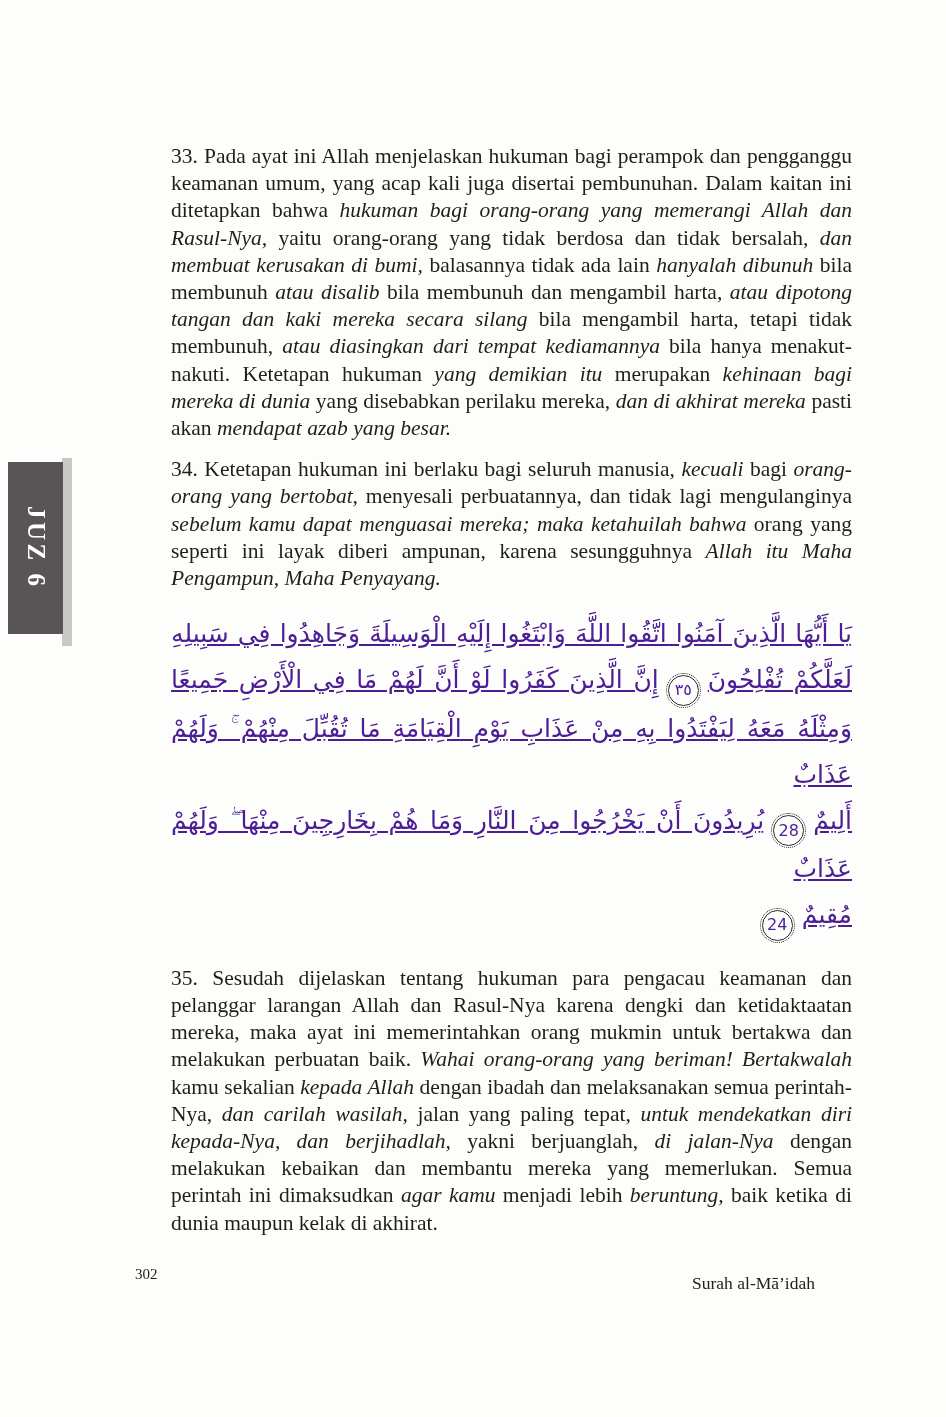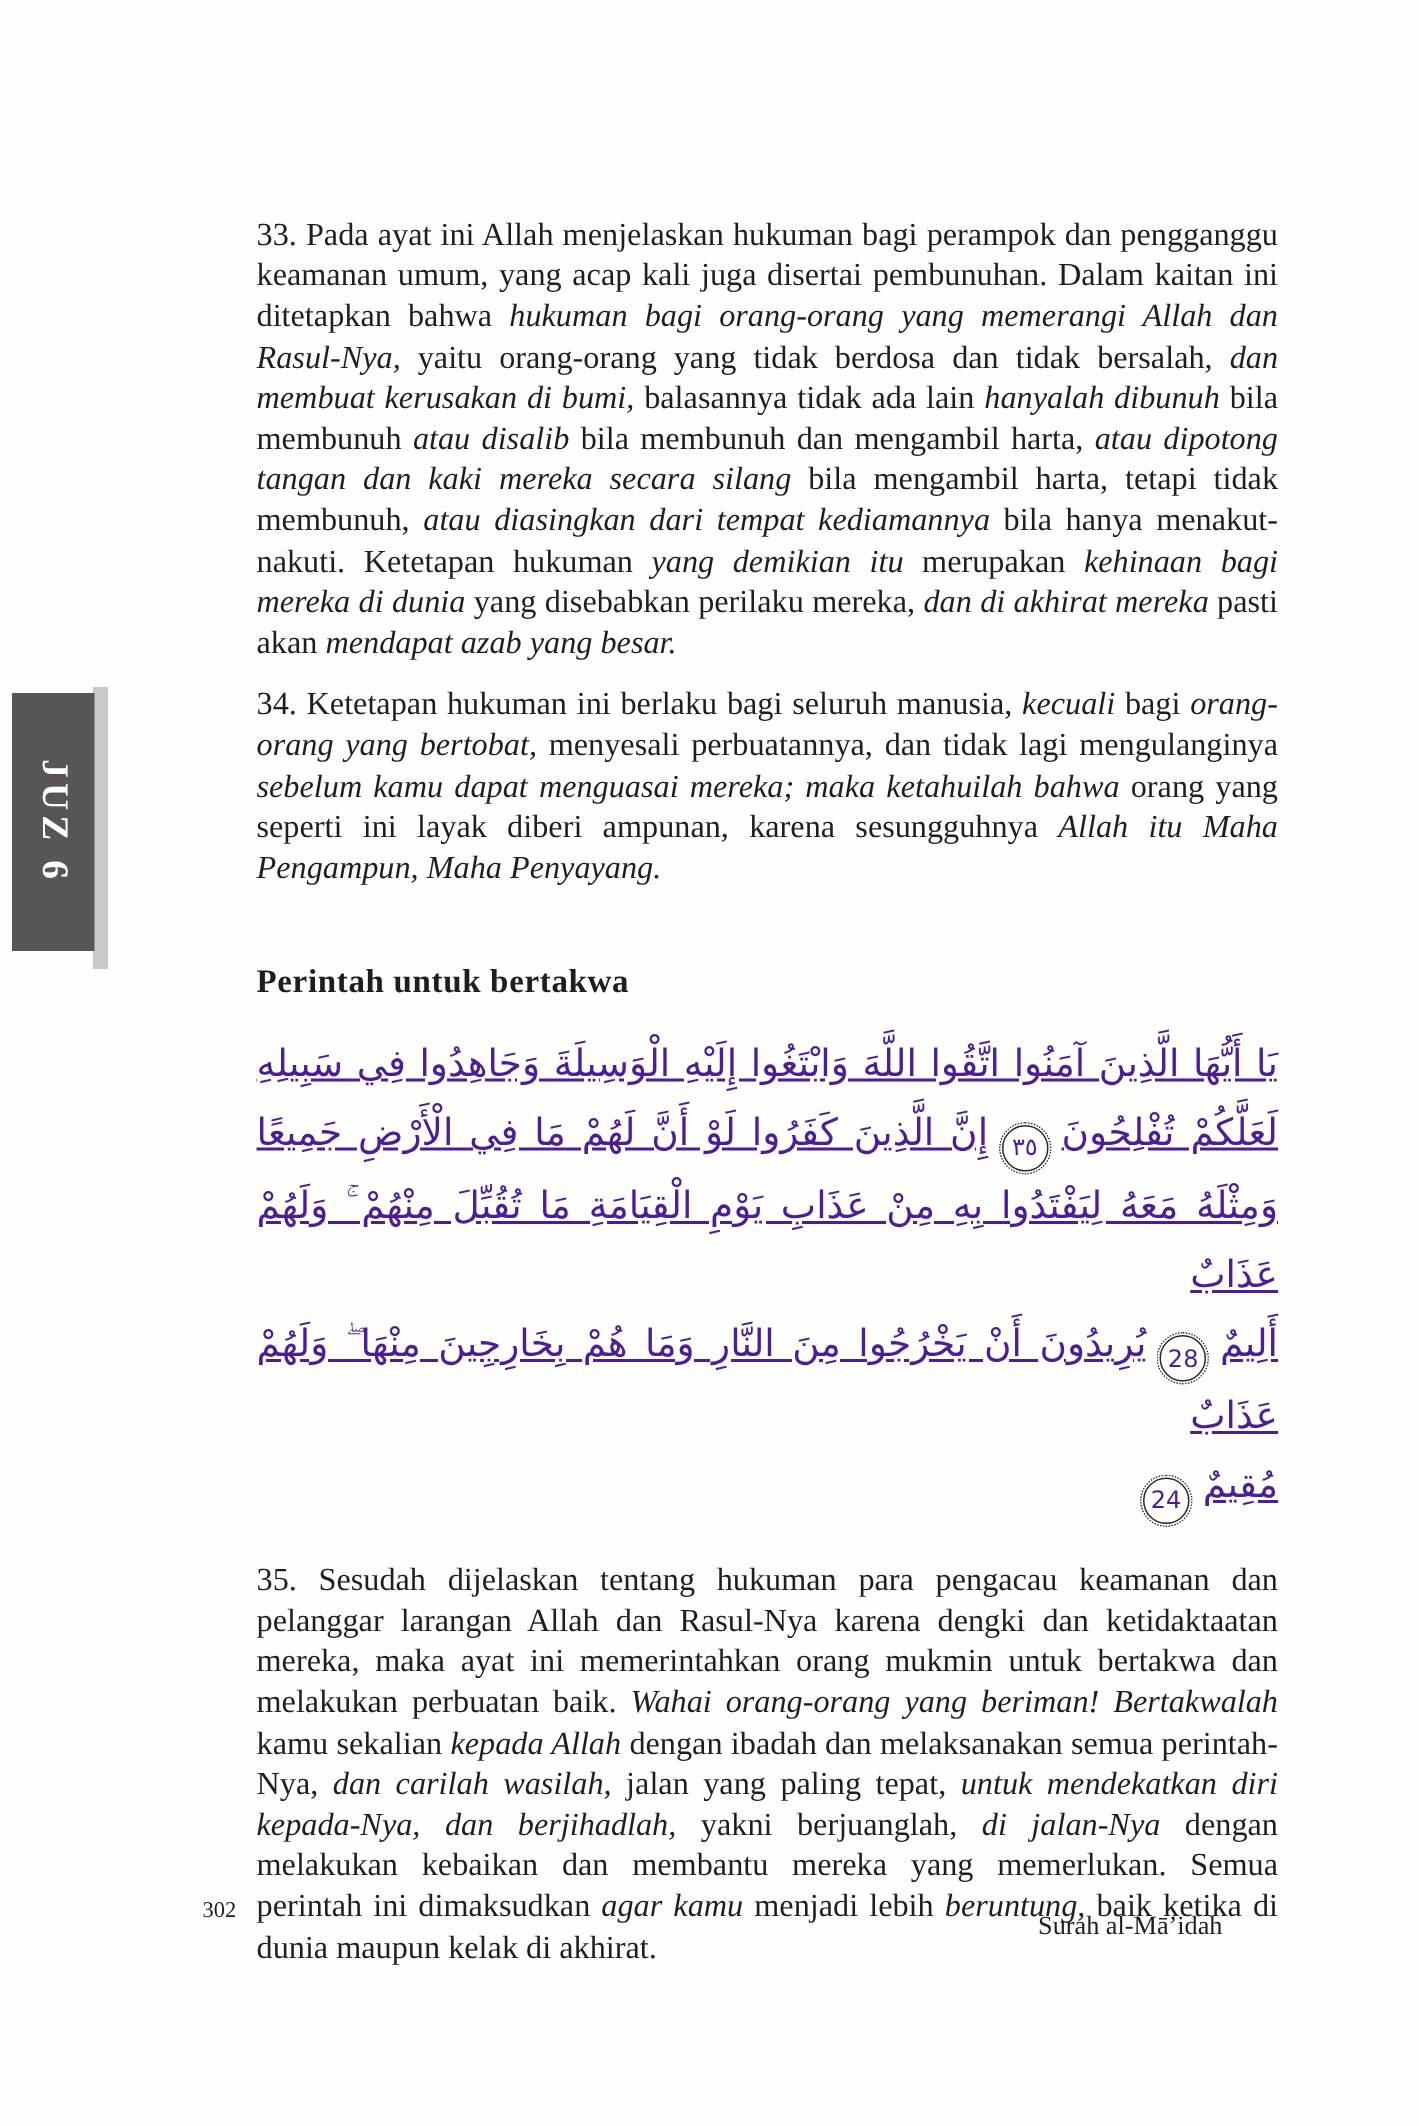--- a/index.html
+++ b/index.html
@@ -112,21 +112,20 @@
   <div class="juz-tab">
     <span>JUZ 6</span>
   </div>
 
   <div class="content">
 
     <p class="tafsir-para" id="para-33"><span>33. Pada ayat ini Allah menjelaskan hukuman bagi perampok dan pengganggu keamanan umum, yang acap kali juga disertai pembunuhan. Dalam kaitan ini ditetapkan bahwa </span><em>hukuman bagi orang-orang yang memerangi Allah dan Rasul-Nya,</em><span> yaitu orang-orang yang tidak berdosa dan tidak bersalah, </span><em>dan membuat kerusakan di bumi,</em><span> balasannya tidak ada lain </span><em>hanyalah dibunuh</em><span> bila membunuh </span><em>atau disalib</em><span> bila membunuh dan mengambil harta, </span><em>atau dipotong tangan dan kaki mereka secara silang</em><span> bila mengambil harta, tetapi tidak membunuh, </span><em>atau diasingkan dari tempat kediamannya</em><span> bila hanya menakut-nakuti. Ketetapan hukuman </span><em>yang demikian itu</em><span> merupakan </span><em>kehinaan bagi mereka di dunia</em><span> yang disebabkan perilaku mereka, </span><em>dan di akhirat mereka</em><span> pasti akan </span><em>mendapat azab yang besar.</em></p>
 
     <p class="tafsir-para" id="para-34"><span>34. Ketetapan hukuman ini berlaku bagi seluruh manusia, </span><em>kecuali</em><span> bagi </span><em>orang-orang yang bertobat,</em><span> menyesali perbuatannya, dan tidak lagi mengulanginya </span><em>sebelum kamu dapat menguasai mereka; maka ketahuilah bahwa</em><span> orang yang seperti ini layak diberi ampunan, karena sesungguhnya </span><em>Allah itu Maha Pengampun, Maha Penyayang.</em></p>
 
-    <h2 class="section-heading">Perintah untuk bertakwa</h2>
 
     <div class="arabic-block">
       <div class="arabic-line"><span>يَا أَيُّهَا الَّذِينَ آمَنُوا اتَّقُوا اللَّهَ وَابْتَغُوا إِلَيْهِ الْوَسِيلَةَ وَجَاهِدُوا فِي سَبِيلِهِ</span></div>
       <div class="arabic-line"><span>لَعَلَّكُمْ تُفْلِحُونَ</span><span class="ayah-marker">
             <span class="ayah-num">٣٥</span>
           </span><span>إِنَّ الَّذِينَ كَفَرُوا لَوْ أَنَّ لَهُمْ مَا فِي الْأَرْضِ جَمِيعًا</span></div>
       <div class="arabic-line"><span>وَمِثْلَهُ مَعَهُ لِيَفْتَدُوا بِهِ مِنْ عَذَابِ يَوْمِ الْقِيَامَةِ مَا تُقُبِّلَ مِنْهُمْ ۚ وَلَهُمْ عَذَابٌ</span></div>
       <div class="arabic-line"><span>أَلِيمٌ</span><span class="ayah-marker">
             <span class="ayah-num">28</span>
           </span><span>يُرِيدُونَ أَنْ يَخْرُجُوا مِنَ النَّارِ وَمَا هُمْ بِخَارِجِينَ مِنْهَا ۖ وَلَهُمْ عَذَابٌ</span></div>

